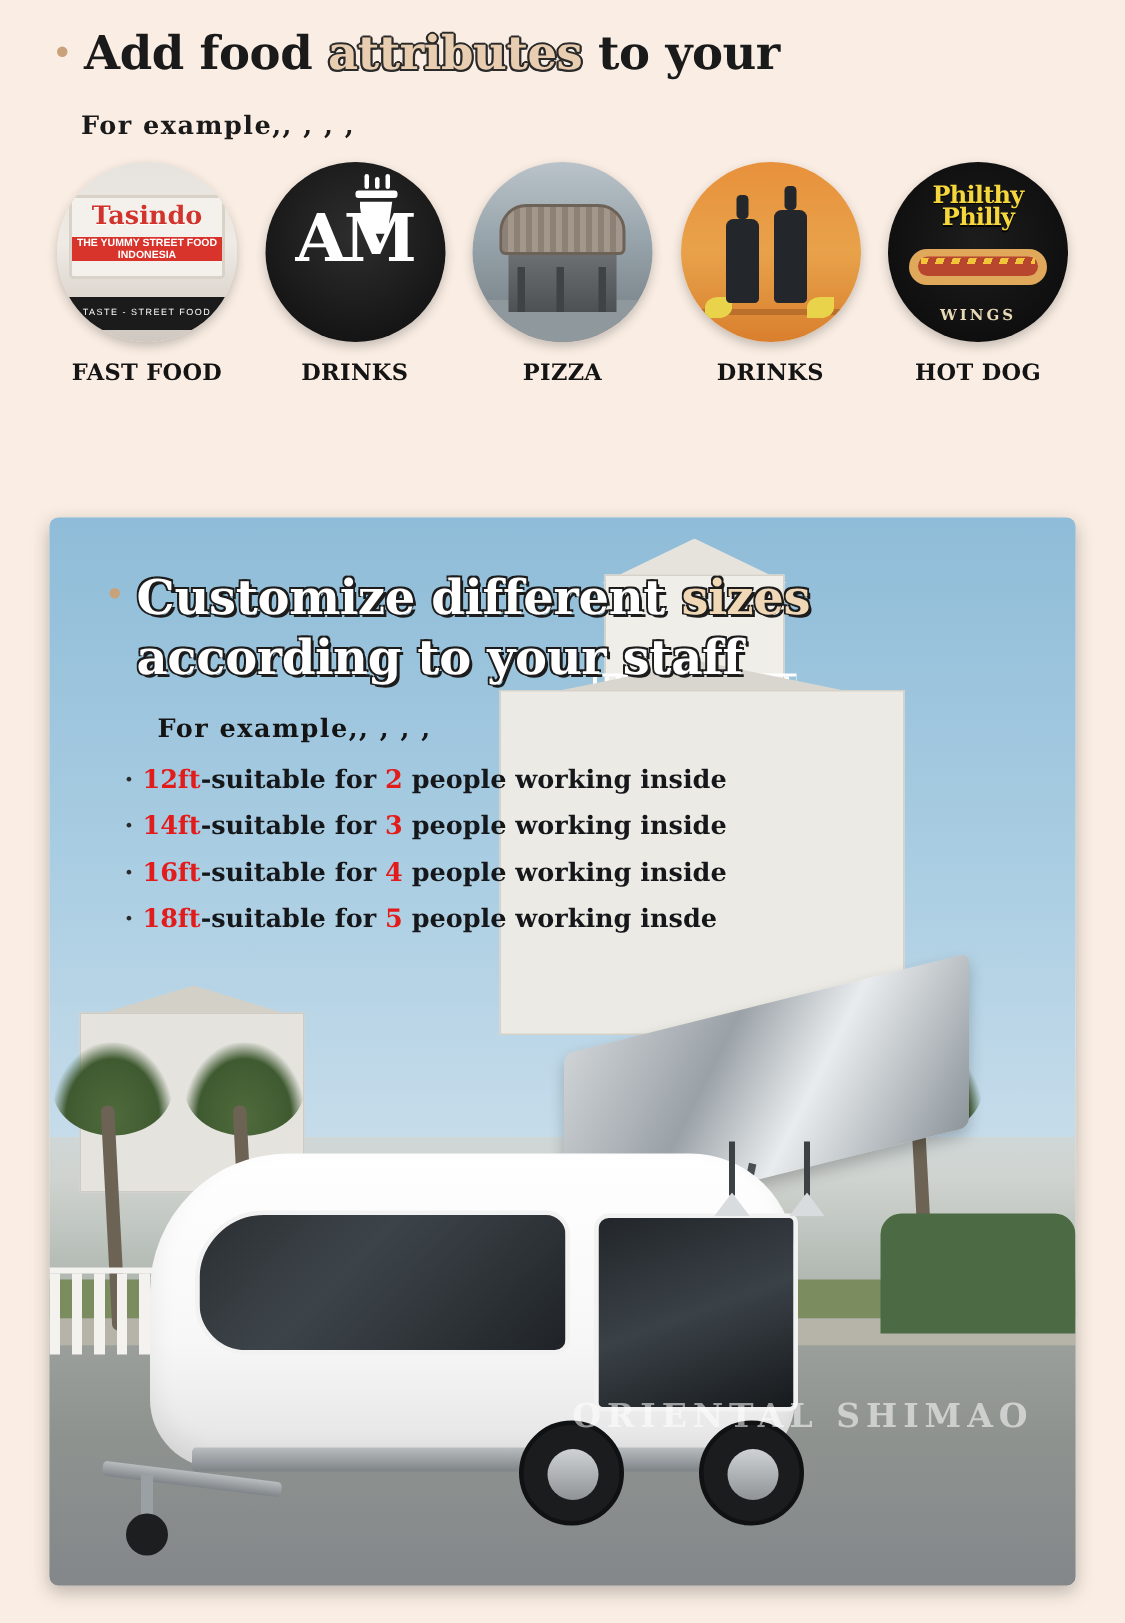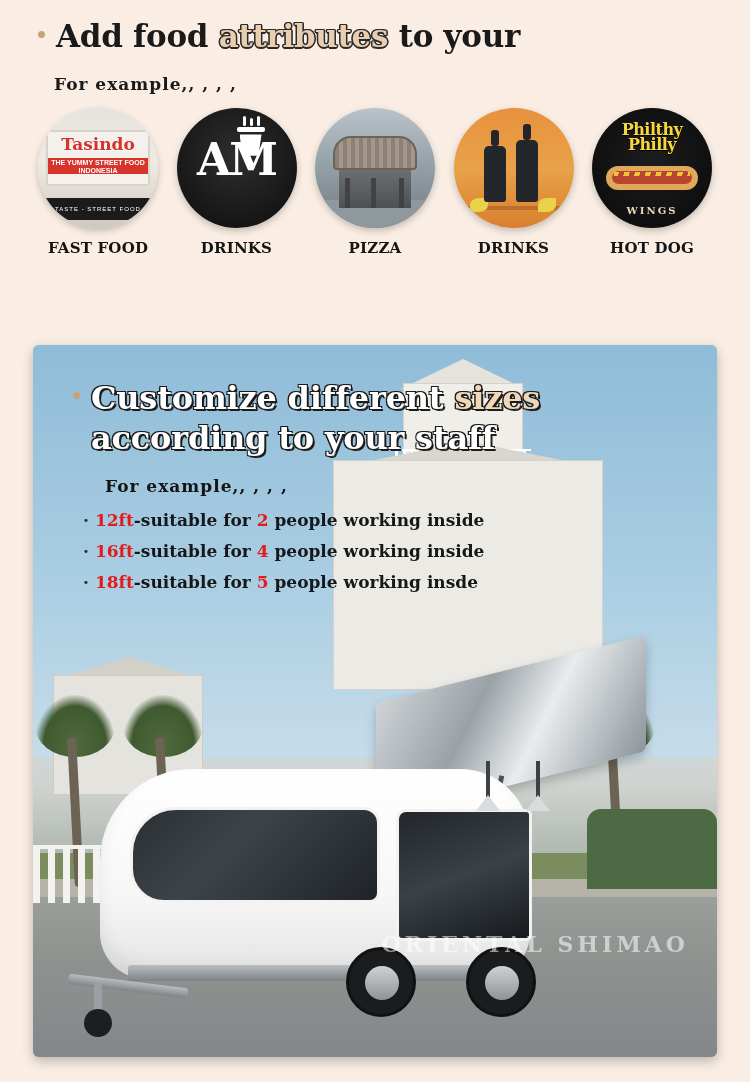--- a/index.html
+++ b/index.html
@@ -544,20 +544,23 @@
         <span class="txt2">according to your staff</span>
       </div>
 
       <div class="example2">For example,,  ,  ,  ,</div>
 
       <ul class="size-list">
         <li>
           <span class="dot">·</span><em>12ft</em><span>-suitable for </span><em>2</em><span> people working inside</span>
         </li>
         <li>
+          <span class="dot">·</span><em>14ft</em><span>-suitable for </span><em>3</em><span> people working inside</span>
+        </li>
+        <li>
           <span class="dot">·</span><em>16ft</em><span>-suitable for </span><em>4</em><span> people working inside</span>
         </li>
         <li>
           <span class="dot">·</span><em>18ft</em><span>-suitable for </span><em>5</em><span> people working insde</span>
         </li>
       </ul>
     </div>
   </div>
 
 </div>

